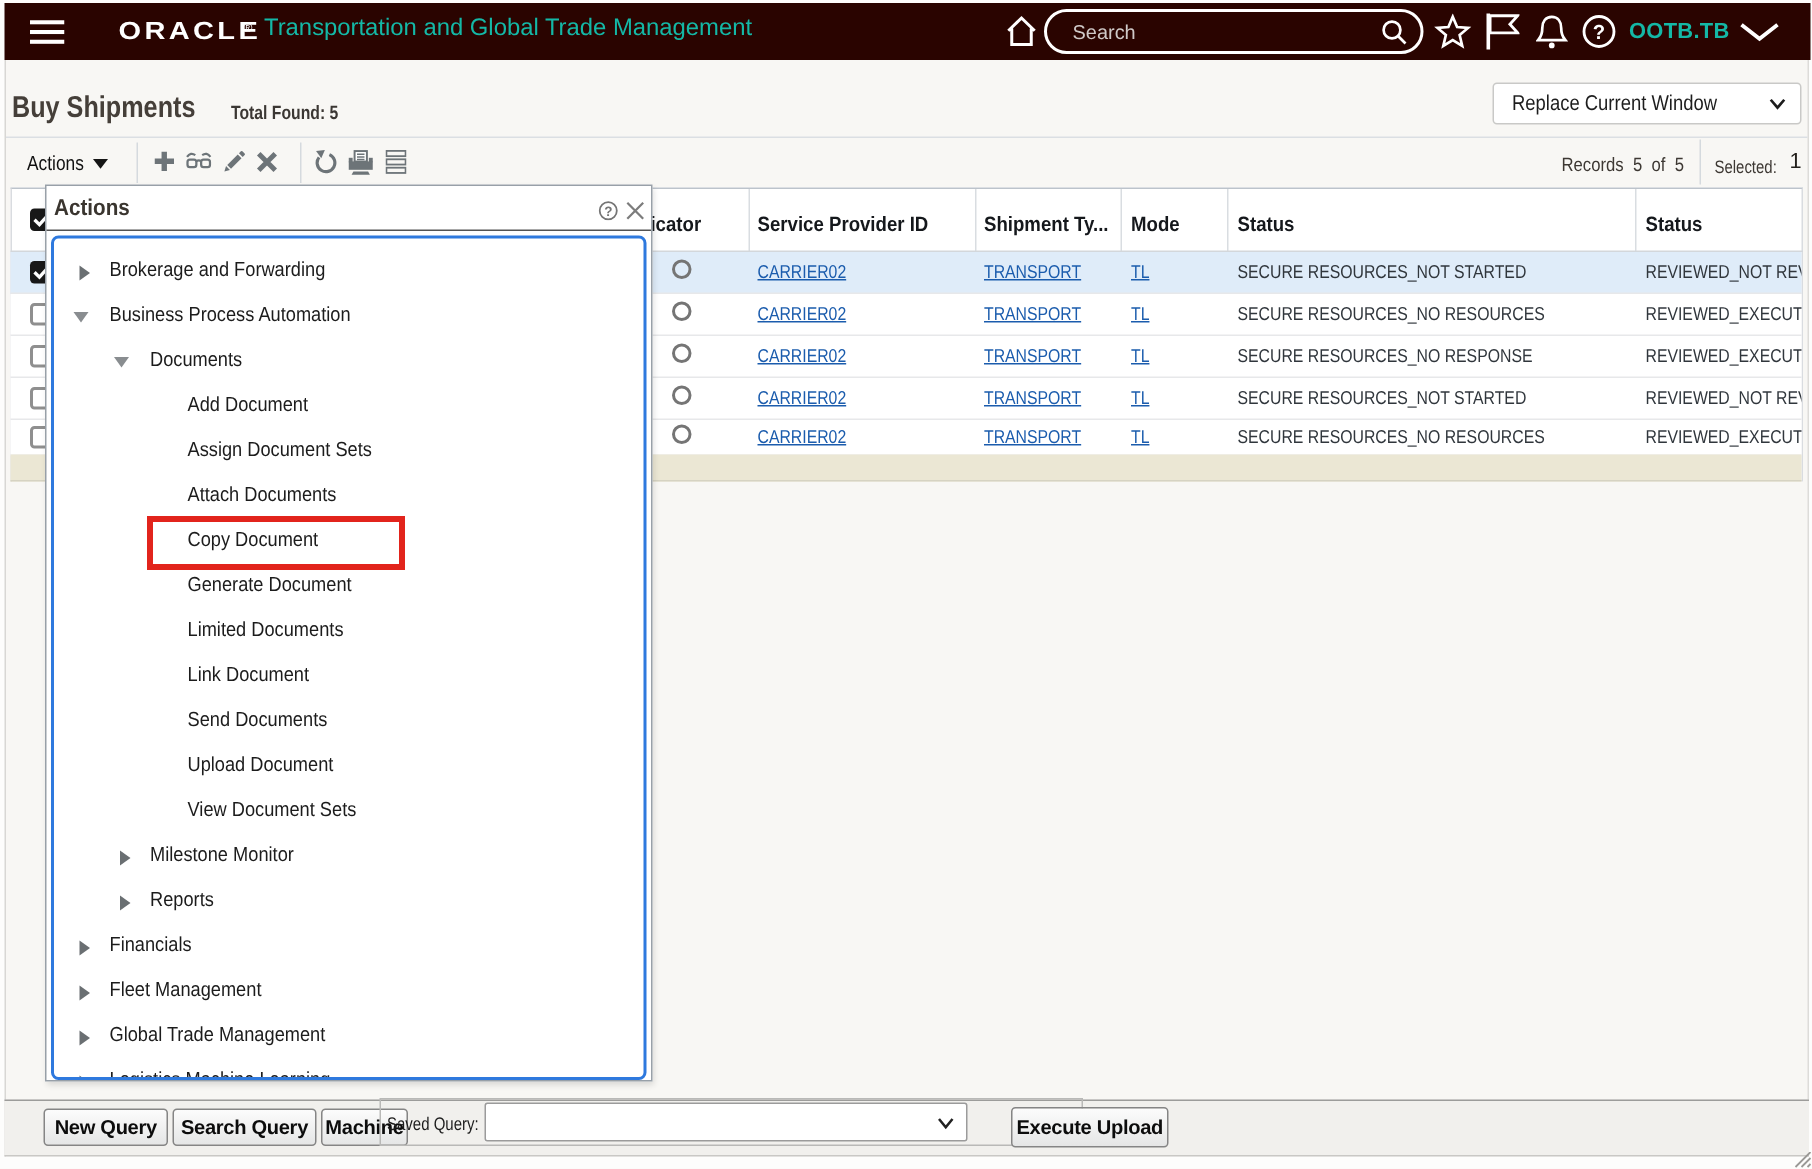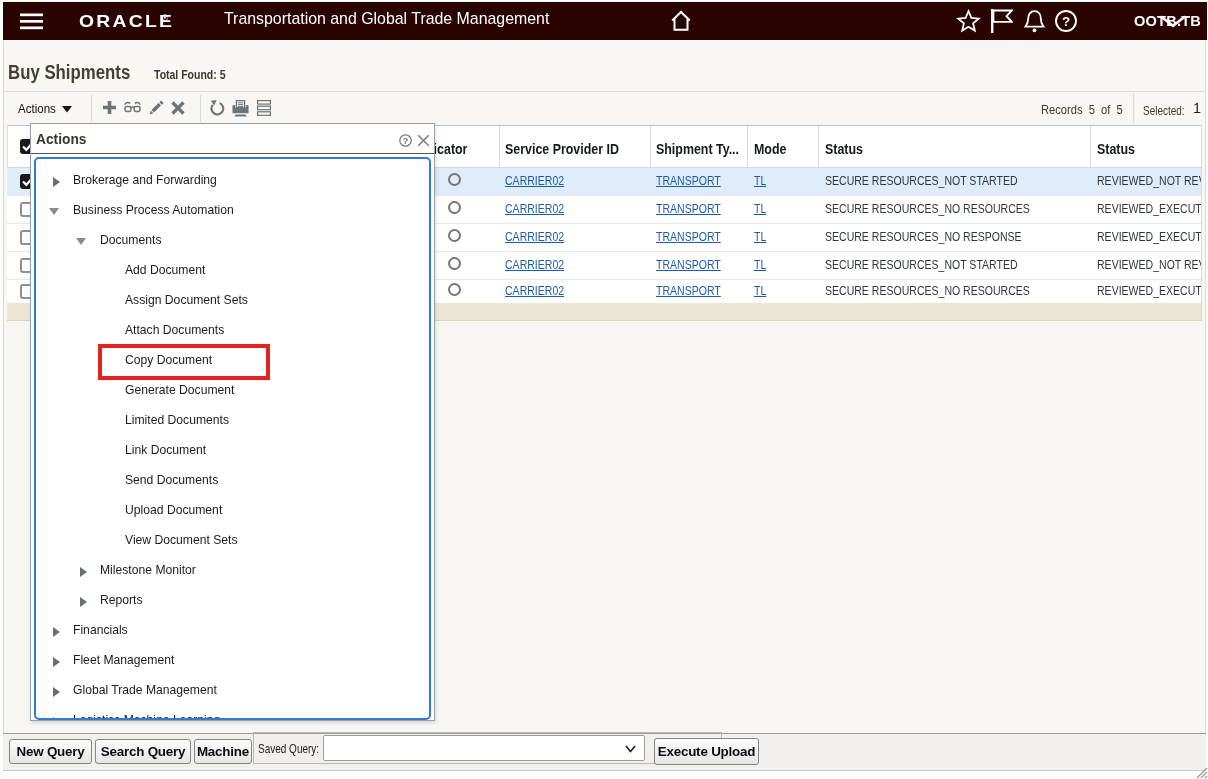--- a/index.html
+++ b/index.html
@@ -4,21 +4,21 @@
 <style>
   * { margin:0; padding:0; box-sizing:border-box; }
   html,body { width:1208px; height:779px; background:#fdfdfc; overflow:hidden;
     font-family:"Liberation Sans", sans-serif; }
   #app { position:relative; width:1208px; height:779px; }
   .abs { position:absolute; }
 
   
   #topbar { left:3px; top:2px; width:1204px; height:38px; background:#2a0400; }
   #topbar svg { display:block; }
-  .tbtxt { color:#ffffff;margin-left:48px; }
+  .tbtxt { color:#14b8a6; }
 
   
   #page { left:4px; top:40px; width:1202px; height:731px; background:#f8f7f4; }
   #frameL { left:3px; top:40px; width:1px; height:731px; background:#d8d7d4; }
   #frameR { left:1205px; top:40px; width:1px; height:731px; background:#dddcd9; }
   #frameB { left:3px; top:770px; width:1203px; height:1px; background:#c9c8c5; }
 
   h1#title { left:8px; top:61px; font-size:20px; font-weight:bold; color:#453f39; transform:scaleX(0.84); transform-origin:left; white-space:nowrap;}
   #totalfound { left:154px; top:67px; font-size:12.8px; font-weight:bold; color:#3b3733; transform:scaleX(0.82); transform-origin:left; white-space:nowrap;}
 
@@ -63,21 +63,21 @@
   .tri-r { position:absolute; width:0; height:0; border-left:7px solid #6a6f72;
     border-top:5px solid transparent; border-bottom:5px solid transparent; }
   .tri-d { position:absolute; width:0; height:0; border-top:7px solid #898d90;
     border-left:5px solid transparent; border-right:5px solid transparent; }
   #redbox { left:67px; top:220px; width:172px; height:36px; border:4px solid #e2241c; }
 
   
   #botbar { left:3px; top:733px; width:1203px; height:37px; background:#f1f0ed; border-top:1px solid #9c9c9a; }
   .qbtn { position:absolute; top:739px; height:25px; border:1px solid #858585; border-radius:3px;
     background:linear-gradient(#fcfcfc,#e5e6e6); font-weight:bold; font-size:13.4px; color:#0c0c0c;
-    text-align:center; line-height:23px; letter-spacing:-0.2px; }
+    text-align:center; line-height:23px; letter-spacing:-0.2px;margin-left:20px; }
   #groupbox { left:253px; top:732px; width:469px; height:32px; border:1px solid #b9b9b7; }
   #savedq { left:258px; top:742px; font-size:12.2px; color:#1c1c1c; transform:scaleX(0.82); transform-origin:left; }
   #qsel { left:323px; top:735px; width:322px; height:26px; border:1px solid #9b9b9b; background:#fff; border-radius:2px; }
   #execbtn { left:654px; top:738px; width:105px; height:27px; line-height:25px; }
   #handle { left:1196px; top:768px; width:12px; height:11px; }
 </style>
 </head>
 <body>
 <div id="app">
 
@@ -96,20 +96,27 @@
     <div class="abs" style="left:61px;top:10px;width:110px;height:18px;text-align:center;">
       <span style="display:inline-block;font-size:16.4px;font-weight:bold;color:#fff;letter-spacing:1.9px;transform:scaleX(1.18);transform-origin:left;">ORACLE</span>
       <span style="position:absolute;left:98px;top:1px;font-size:8.5px;color:#fff;">®</span>
     </div>
     <div class="abs tbtxt" style="left:173px;top:7.5px;font-size:15.9px;">Transportation and Global Trade Management</div>
 
     <svg class="abs" style="left:666px;top:7px" width="24" height="24" viewBox="0 0 24 24">
       <path d="M3.2 11.5 L12 3 L20.8 11.5 M5.5 10 V20.7 H18.5 V10" fill="none" stroke="#fff" stroke-width="2"></path>
     </svg>
 
+    <div class="abs" style="left:693px;top:4px;width:253px;height:30px;border:2px solid #fff;border-radius:16px;">
+      <span style="position:absolute;left:17px;top:6px;font-size:13.3px;color:#cfc9c7;">Search</span>
+      <svg style="position:absolute;right:9px;top:5px" width="17" height="17" viewBox="0 0 17 17">
+        <circle cx="7" cy="7" r="5.6" fill="none" stroke="#fff" stroke-width="1.8"></circle>
+        <path d="M11.2 11.2 L16 16" stroke="#fff" stroke-width="1.8"></path>
+      </svg>
+    </div>
 
     <svg class="abs" style="left:953px;top:7px" width="25" height="24" viewBox="0 0 25 24">
       <path d="M12.5 2.2 L15.4 9 L22.7 9.6 L17.1 14.4 L18.8 21.6 L12.5 17.7 L6.2 21.6 L7.9 14.4 L2.3 9.6 L9.6 9 Z" fill="none" stroke="#fff" stroke-width="1.8" stroke-linejoin="miter"></path>
     </svg>
 
     <svg class="abs" style="left:987px;top:6px" width="23" height="26" viewBox="0 0 23 26">
       <path d="M2.2 25 L2.2 1" stroke="#fff" stroke-width="2.4"></path>
       <path d="M3.4 2.5 H21.8 L16.6 8.2 L21.8 13.9 H3.4 Z" fill="none" stroke="#fff" stroke-width="1.9" stroke-linejoin="miter"></path>
     </svg>
 
@@ -123,20 +130,26 @@
       <text x="12" y="16.8" font-size="13.5" font-weight="bold" fill="#fff" text-anchor="middle" font-family="Liberation Sans">?</text>
     </svg>
     <div class="abs tbtxt" style="left:1083px;top:11px;font-size:14.6px;font-weight:bold;letter-spacing:0.2px;">OOTB.TB</div>
     <svg class="abs" style="left:1156px;top:13px" width="28" height="13" viewBox="0 0 28 13">
       <path d="M2 1.5 L14 10.8 L26 1.5" fill="none" stroke="#fff" stroke-width="2.6"></path>
     </svg>
   </div>
 
   <h1 class="abs" id="title">Buy Shipments</h1>
   <div class="abs" id="totalfound">Total Found: 5</div>
+  <div class="abs" id="replsel">
+      <span>Replace Current Window</span>
+    <svg style="position:absolute;right:9px;top:9px" width="12" height="9" viewBox="0 0 12 9">
+        <path d="M1.5 1.5 L6 6.8 L10.5 1.5" fill="none" stroke="#1d1d1d" stroke-width="1.8"></path>
+      </svg>
+  </div>
 
   <div class="abs" id="tbTop"></div>
   <div class="abs" id="actionsLbl">Actions</div>
   <svg class="abs" style="left:62px;top:106px" width="10" height="6.5" viewBox="0 0 10 6.5">
       <path d="M0 0 H10 L5 6.5 Z" fill="#151515"></path>
     </svg>
   <div class="abs vsep" style="left:91px;top:95px;height:27px"></div>
   <div class="abs vsep" style="left:200px;top:95px;height:27px"></div>
   <div class="abs" id="toolicons">
 

